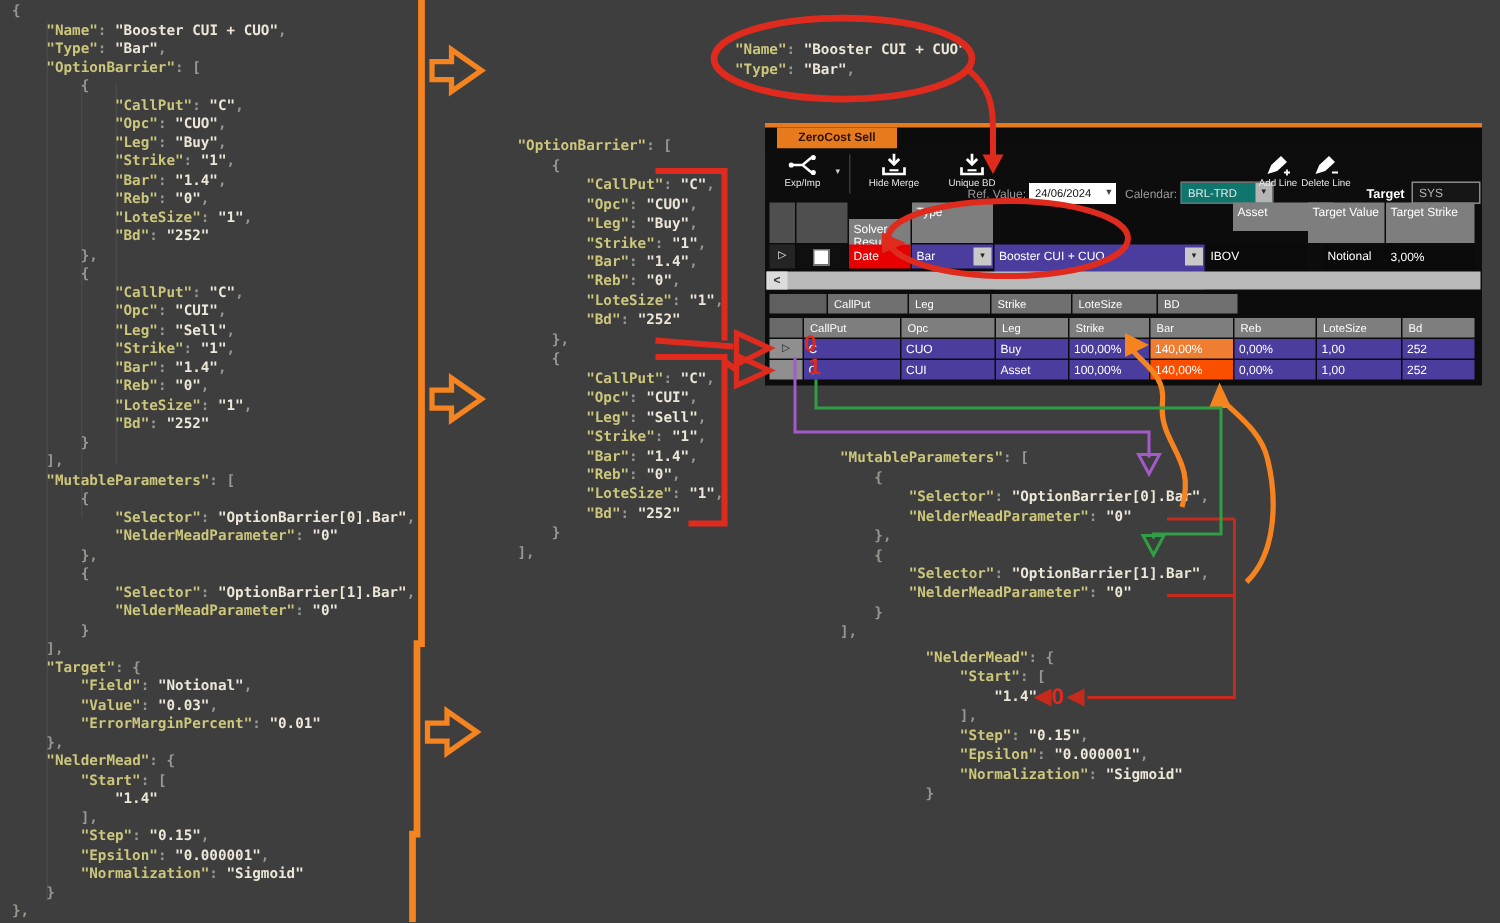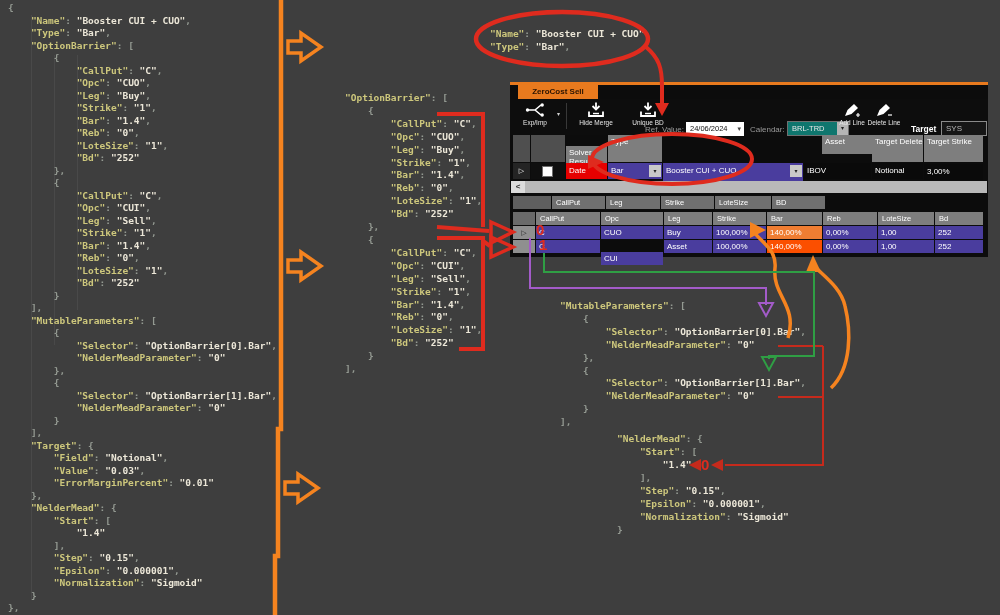--- a/index.html
+++ b/index.html
@@ -226,31 +226,31 @@
     </div>
     <span class="blabel">Target</span>
     <div class="field">SYS</div>
   </div>
 
   <div class="hc dk" style="left:3px;top:53px;width:17px;height:27px"></div>
   <div class="hc dk" style="left:21px;top:53px;width:34px;height:27px"></div>
   <div class="hc" style="left:56px;top:64px;width:41px;height:27px">Solver Result</div>
   <div class="hc" style="left:98px;top:53px;width:54px;height:27px">Type</div>
   <div class="hc" style="left:312px;top:53px;width:67px;height:19px">Asset</div>
-  <div class="hc" style="left:362px;top:53px;width:51px;height:27px">Target Delete</div>
+  <div class="hc" style="left:362px;top:53px;width:51px;height:27px">Target Value</div>
   <div class="hc" style="left:414px;top:53px;width:59px;height:27px">Target Strike</div>
 
   <div class="gut" style="left:3px;top:81px;width:17px;height:16px;line-height:16px"><span>▷</span></div>
   <div class="cell" style="left:21px;top:81px;width:34px;height:16px;background:#0f0f0f"></div>
   <div class="cbx" style="left:32px;top:84px"></div>
   <div class="cell red" style="left:56px;top:81px;width:41px;height:16px">Date</div>
   <div class="cell prp" style="left:98px;top:81px;width:54px;height:16px"><span>Bar</span><span class="ddsq">▾</span></div>
   <div class="cell prp" style="left:153px;top:81px;width:140px;height:30px"><span>Booster CUI + CUO</span><span class="ddsq">▾</span></div>
   <div class="cell" style="left:294px;top:81px;width:67px;height:16px">IBOV</div>
-  <div class="cell" style="left:362px;top:81px;width:51px;height:16px">Notional</div>
+  <div class="cell" style="left:372px;top:81px;width:51px;height:16px">Notional</div>
   <div class="cell" style="left:414px;top:82px;width:59px;height:16px">3,00%</div>
 
   <div class="scroll">
     <div class="sbtn">&lt;</div>
   </div>
 
   <div class="hc mh" style="left:3px;top:114px;width:38px;height:13px;background:#5f5f5f"></div>
   <div class="hc mh" style="left:42px;top:114px;width:53px;height:13px">CallPut</div>
   <div class="hc mh" style="left:96px;top:114px;width:54px;height:13px">Leg</div>
   <div class="hc mh" style="left:151px;top:114px;width:53px;height:13px">Strike</div>
@@ -272,21 +272,21 @@
   <div class="cell prp dcell" style="left:91px;top:144px;width:62px;height:13px">CUO</div>
   <div class="cell prp dcell" style="left:154px;top:144px;width:48px;height:13px">Buy</div>
   <div class="cell prp dcell" style="left:203px;top:144px;width:53px;height:13px">100,00%</div>
   <div class="cell dcell" style="left:257px;top:144px;width:55px;height:13px;background:#ef7d32">140,00%</div>
   <div class="cell prp dcell" style="left:313px;top:144px;width:54px;height:13px">0,00%</div>
   <div class="cell prp dcell" style="left:368px;top:144px;width:56px;height:13px">1,00</div>
   <div class="cell prp dcell" style="left:425px;top:144px;width:48px;height:13px">252</div>
 
   <div class="gut" style="left:3px;top:158px;width:22px;height:13px;background:#8f8f8f"></div>
   <div class="cell prp dcell" style="left:26px;top:158px;width:64px;height:13px">C</div>
-  <div class="cell prp dcell" style="left:91px;top:170px;width:62px;height:13px">CUI</div>
+  <div class="cell prp dcell" style="left:91px;top:158px;width:62px;height:13px">CUI</div>
   <div class="cell prp dcell" style="left:154px;top:158px;width:48px;height:13px">Asset</div>
   <div class="cell prp dcell" style="left:203px;top:158px;width:53px;height:13px">100,00%</div>
   <div class="cell dcell" style="left:257px;top:158px;width:55px;height:13px;background:#fb4f00">140,00%</div>
   <div class="cell prp dcell" style="left:313px;top:158px;width:54px;height:13px">0,00%</div>
   <div class="cell prp dcell" style="left:368px;top:158px;width:56px;height:13px">1,00</div>
   <div class="cell prp dcell" style="left:425px;top:158px;width:48px;height:13px">252</div>
 </div>
 
 <svg id="overlay" viewBox="0 0 1000 615">
 

